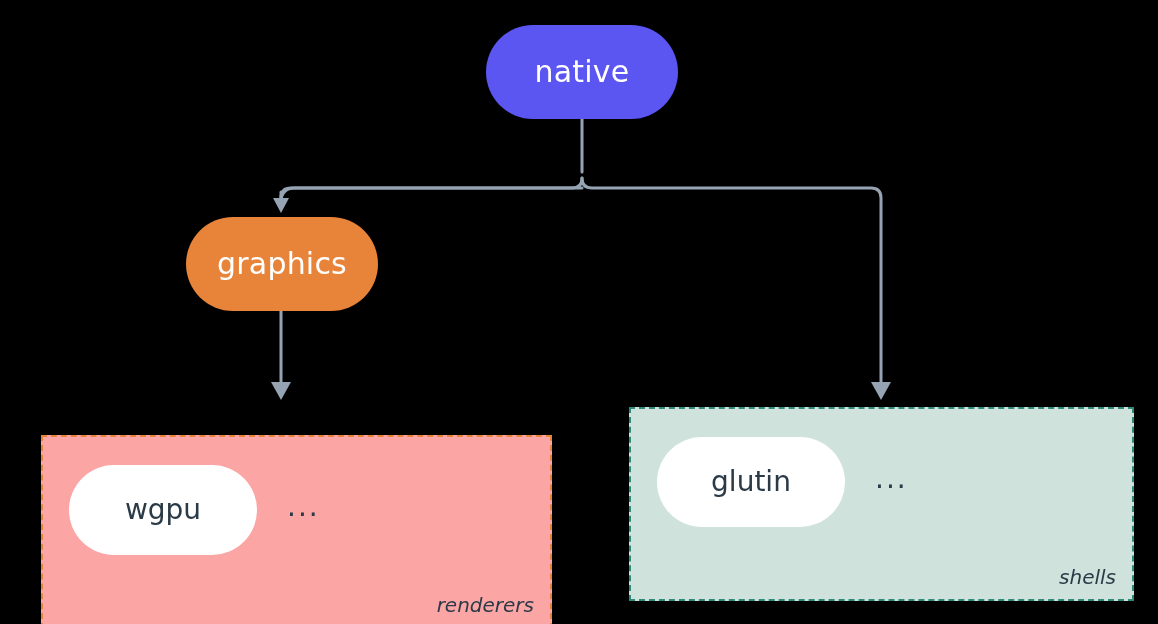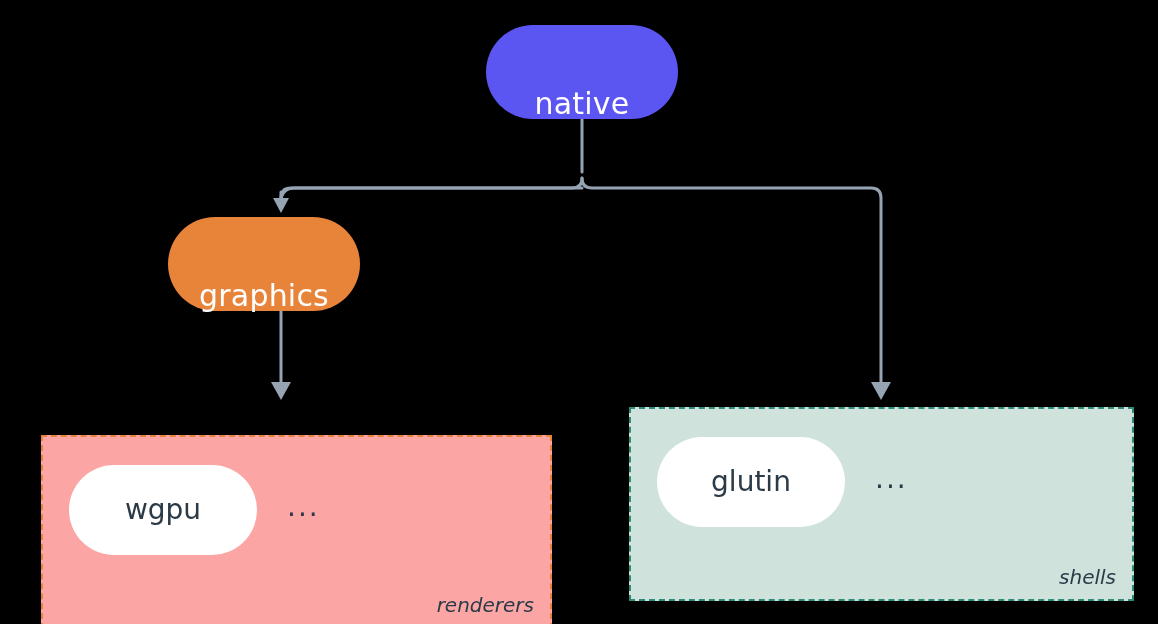--- a/index.html
+++ b/index.html
@@ -27,40 +27,40 @@
     top: 0;
     width: 1158px;
     height: 624px;
     pointer-events: none;
   }
 
   
   .node {
     position: absolute;
     display: flex;
-    align-items: flex-end;
+    align-items: center;
     justify-content: center;
     border-radius: 999px;
     color: #ffffff;
     font-size: 30px;
     line-height: 1;
     letter-spacing: 0.2px;
     white-space: nowrap;
   }
 
   #node-native {
     left: 486px;
     top: 25px;
     width: 192px;
     height: 94px;
     background: #5B55F2;
   }
 
   #node-graphics {
-    left: 168px;
+    left: 186px;
     top: 217px;
     width: 192px;
     height: 94px;
     background: #E8833A;
   }
 
   
   .group-box {
     position: absolute;
     border-width: 2px;

